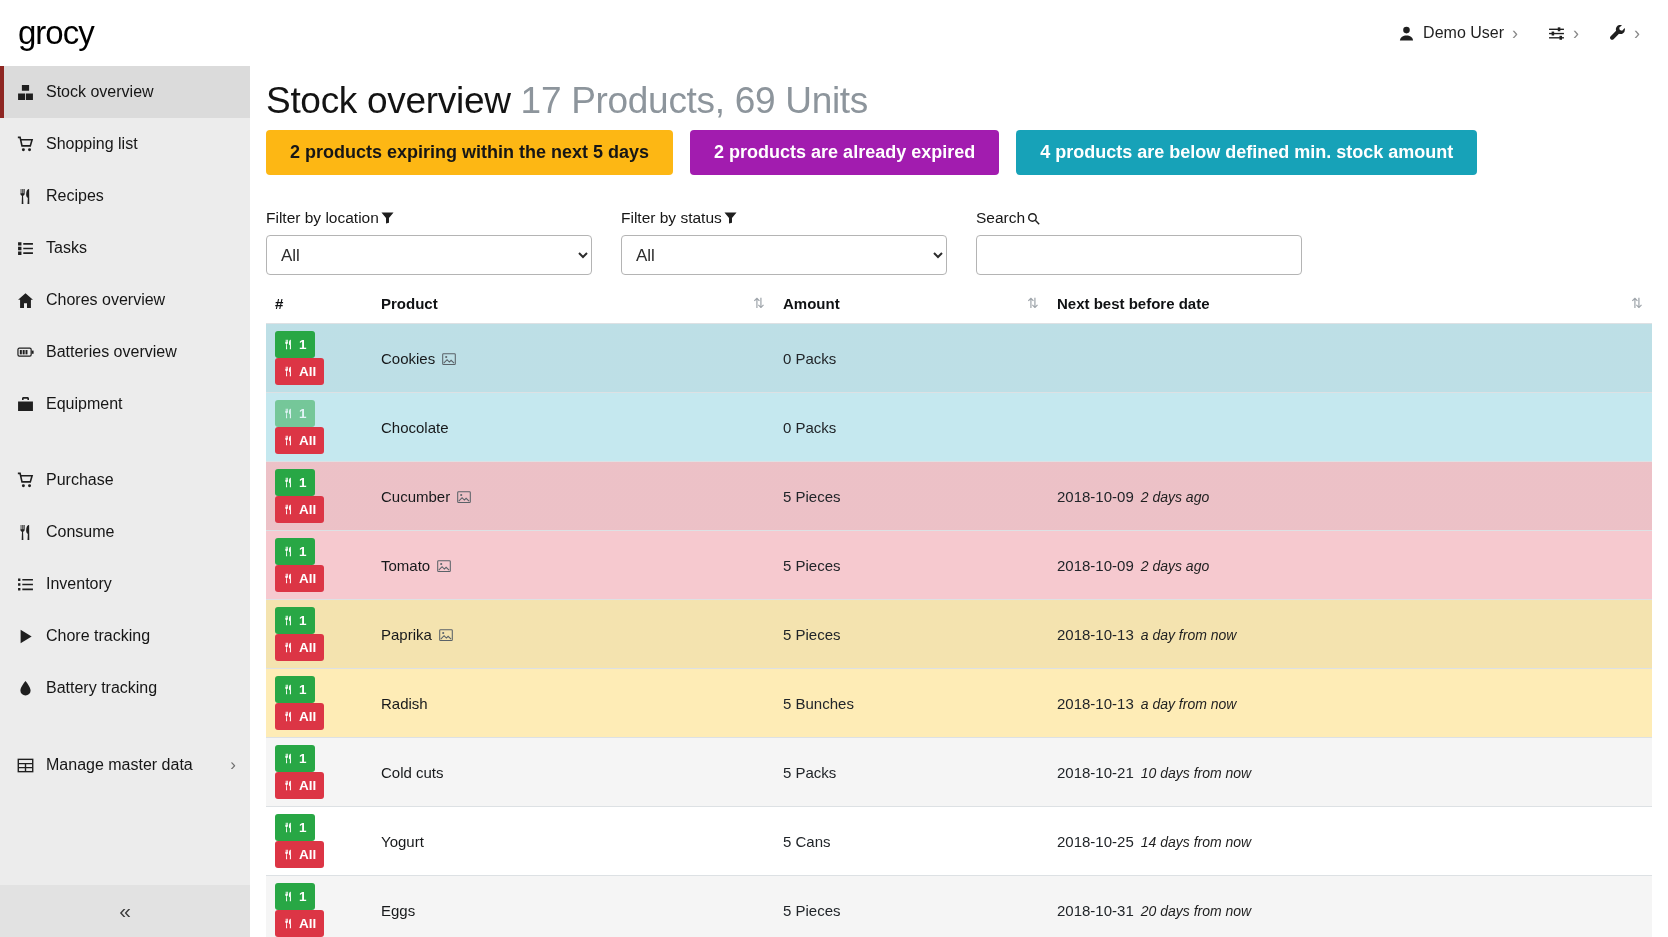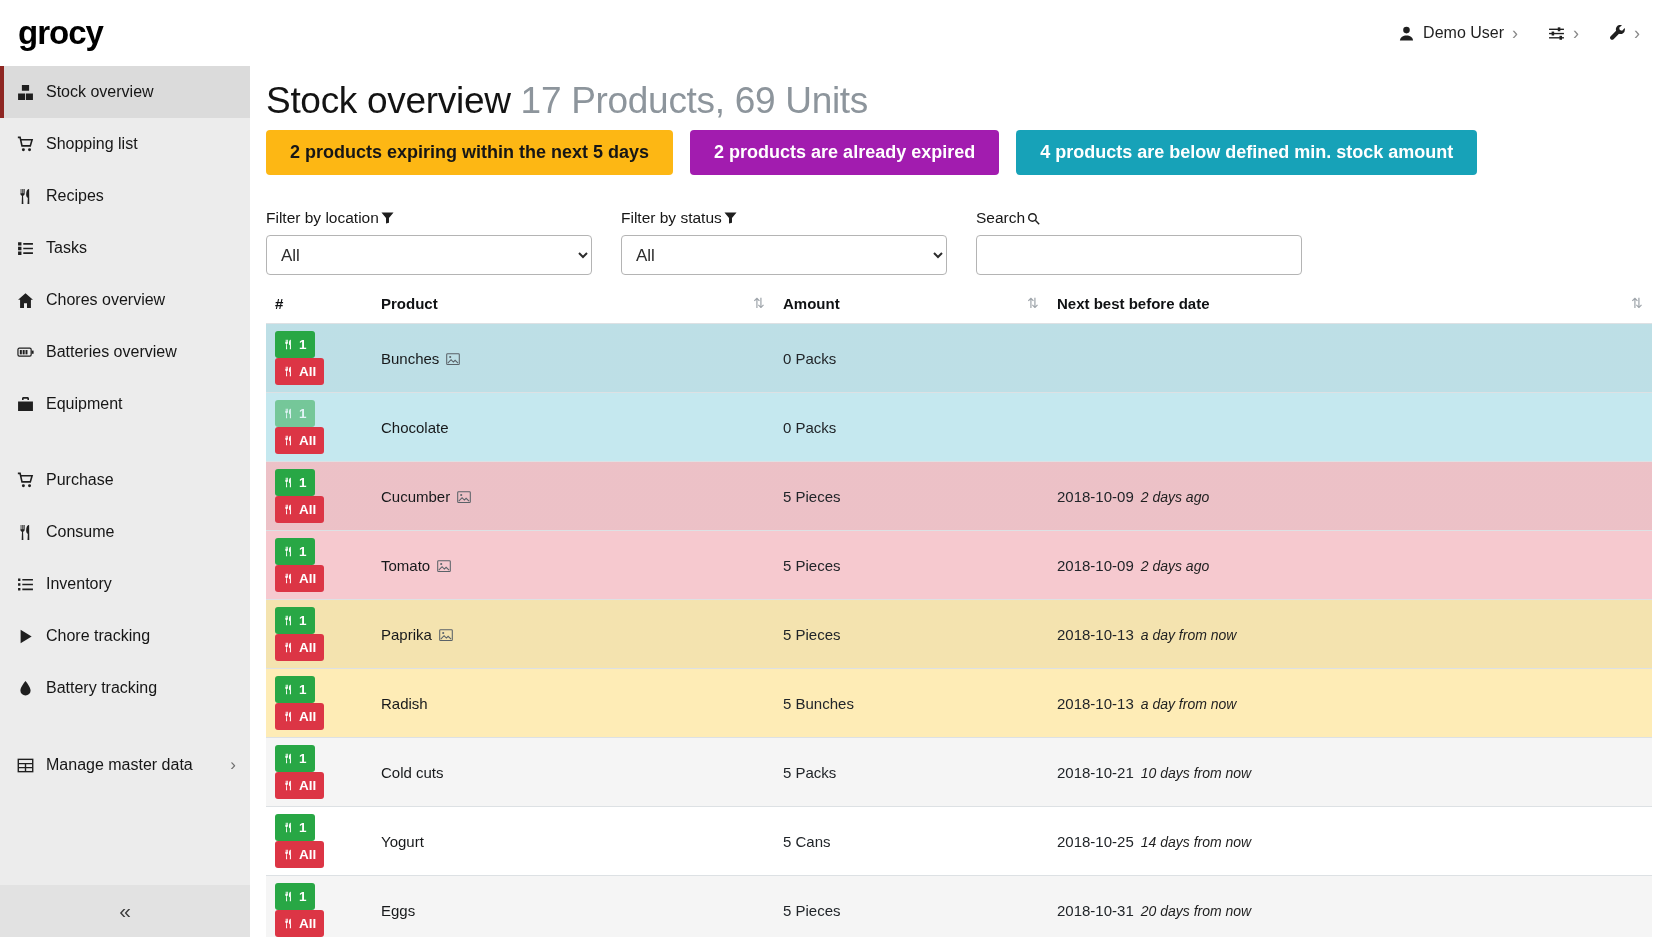--- a/index.html
+++ b/index.html
@@ -1,21 +1,21 @@
 <!DOCTYPE html>
 <html><head>
 <meta charset="utf-8">
 <style>
   *{box-sizing:border-box;margin:0;padding:0}
   html,body{width:1668px;height:937px;overflow:hidden;background:#fff;color:#212529;
     font-family:"Liberation Sans","DejaVu Sans",sans-serif}
   
   .navbar{height:66px;display:flex;align-items:center;justify-content:space-between;
     padding:0 28px 0 18px;background:#fff}
-  .logo{font-size:33px;font-weight:700;letter-spacing:-1px;color:#000;cursor:pointer}
+  .logo{font-size:33px;font-weight:400;letter-spacing:-1px;color:#000;cursor:pointer}
   .nav-right{display:flex;gap:30px}
   .nav-item{display:flex;align-items:center;gap:8px;font-size:16px;color:#1f1f1f;cursor:pointer}
   .chev{color:#8a8a8a;font-size:18px;line-height:1}
   .icon{display:inline-flex;align-items:center;justify-content:center;color:#1f1f1f}
   .icon svg{width:17px;height:auto;display:block}
   
   .layout{display:flex;height:871px}
   .sidebar{width:250px;background:#ececec;flex:none;display:flex;flex-direction:column;position:relative}
   .side-item{display:flex;align-items:center;gap:12px;padding:17px 14px 17px 13px;
     border-left:4px solid transparent;font-size:16px;color:#161616;cursor:pointer}
@@ -301,21 +301,21 @@
                 </span>
                 <span>1</span>
               </button><button class="btn-consume all">
                 <span class="icon">
                   <svg viewBox="0 0 16 16" fill="currentColor">
                     <path d="M3.2 1v4.3c0 .9.6 1.7 1.5 1.9L4.4 15H6l-.3-7.8c.9-.2 1.5-1 1.5-1.9V1H6.1v3.9h-.75V1H4.3v3.9h-.75V1zM11 1c-1.3 0-2.4 2.3-2.4 5 0 1.8.7 2.9 1.6 3.2L9.9 15h1.7L11.4 1z"></path>
                   </svg>
                 </span>
                 <span>All</span>
               </button></td>
-            <td><span class="product-name">Bunches</span><span class="icon img-ind">
+            <td><span class="product-name">Cookies</span><span class="icon img-ind">
                 <svg viewBox="0 0 16 14" fill="none" stroke="currentColor" stroke-width="1.2">
                   <rect x=".8" y=".8" width="14.4" height="12.4" rx="1"></rect>
                   <circle cx="4.8" cy="4.6" r="1.2" fill="currentColor" stroke="none"></circle>
                   <path d="M2 11.5l3.8-3.8 2.6 2.6 2-2 3.4 3.2"></path>
                 </svg>
               </span></td>
             <td><span>0 Packs</span></td>
             <td></td>
           </tr>
           <tr class="status-info">

